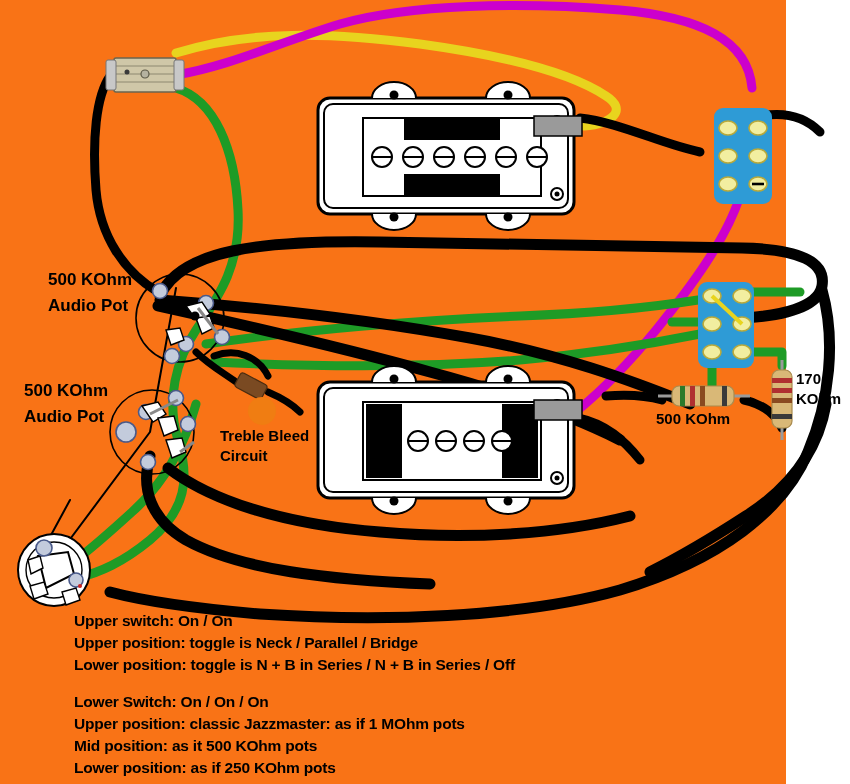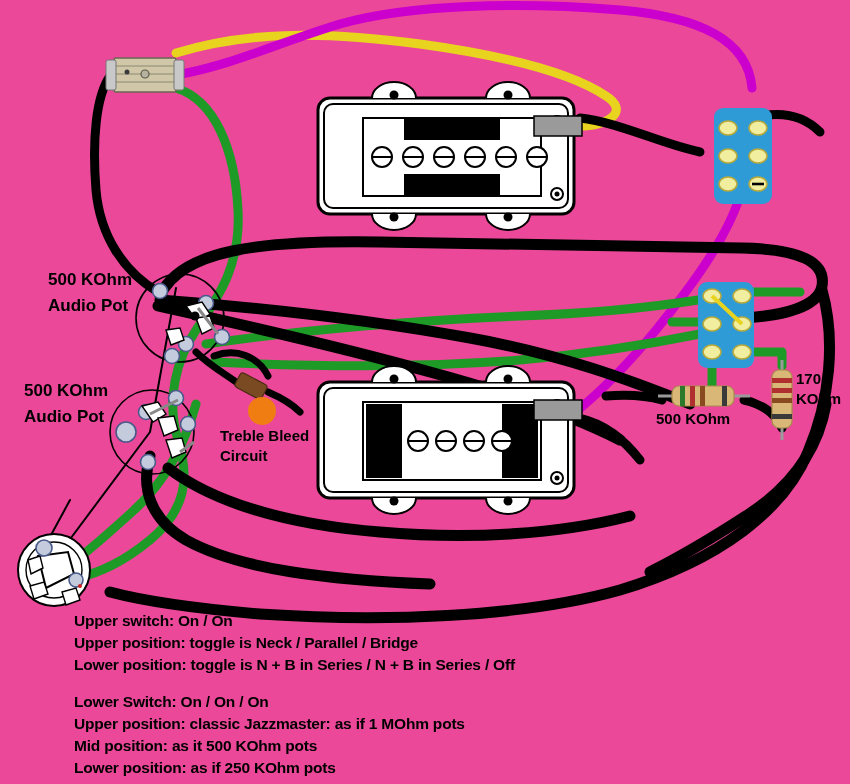--- a/index.html
+++ b/index.html
@@ -1,21 +1,21 @@
 <!DOCTYPE html>
 <html><head>
 <meta charset="utf-8">
 <title>Guitar Wiring Diagram</title>
 <style>
   html,body{margin:0;padding:0;background:#ffffff;}
   body{
     font-family:"Liberation Sans", sans-serif;
     width:850px;height:784px;overflow:hidden;position:relative;
   }
-  #diagram-root{position:relative;width:850px;height:784px;background:#ec4899;}
+  #diagram-root{position:relative;width:762px;height:784px;background:#f97316;padding-left:24px;}
   #wiring-svg{position:absolute;left:0;top:0;width:850px;height:784px;}
   .cap-line{
     font-family:"Liberation Sans", sans-serif;
     font-weight:bold;
     font-size:15.5px;
     fill:#000;
     letter-spacing:-0.2px;
   }
   .comp-label{
     font-family:"Liberation Sans", sans-serif;

